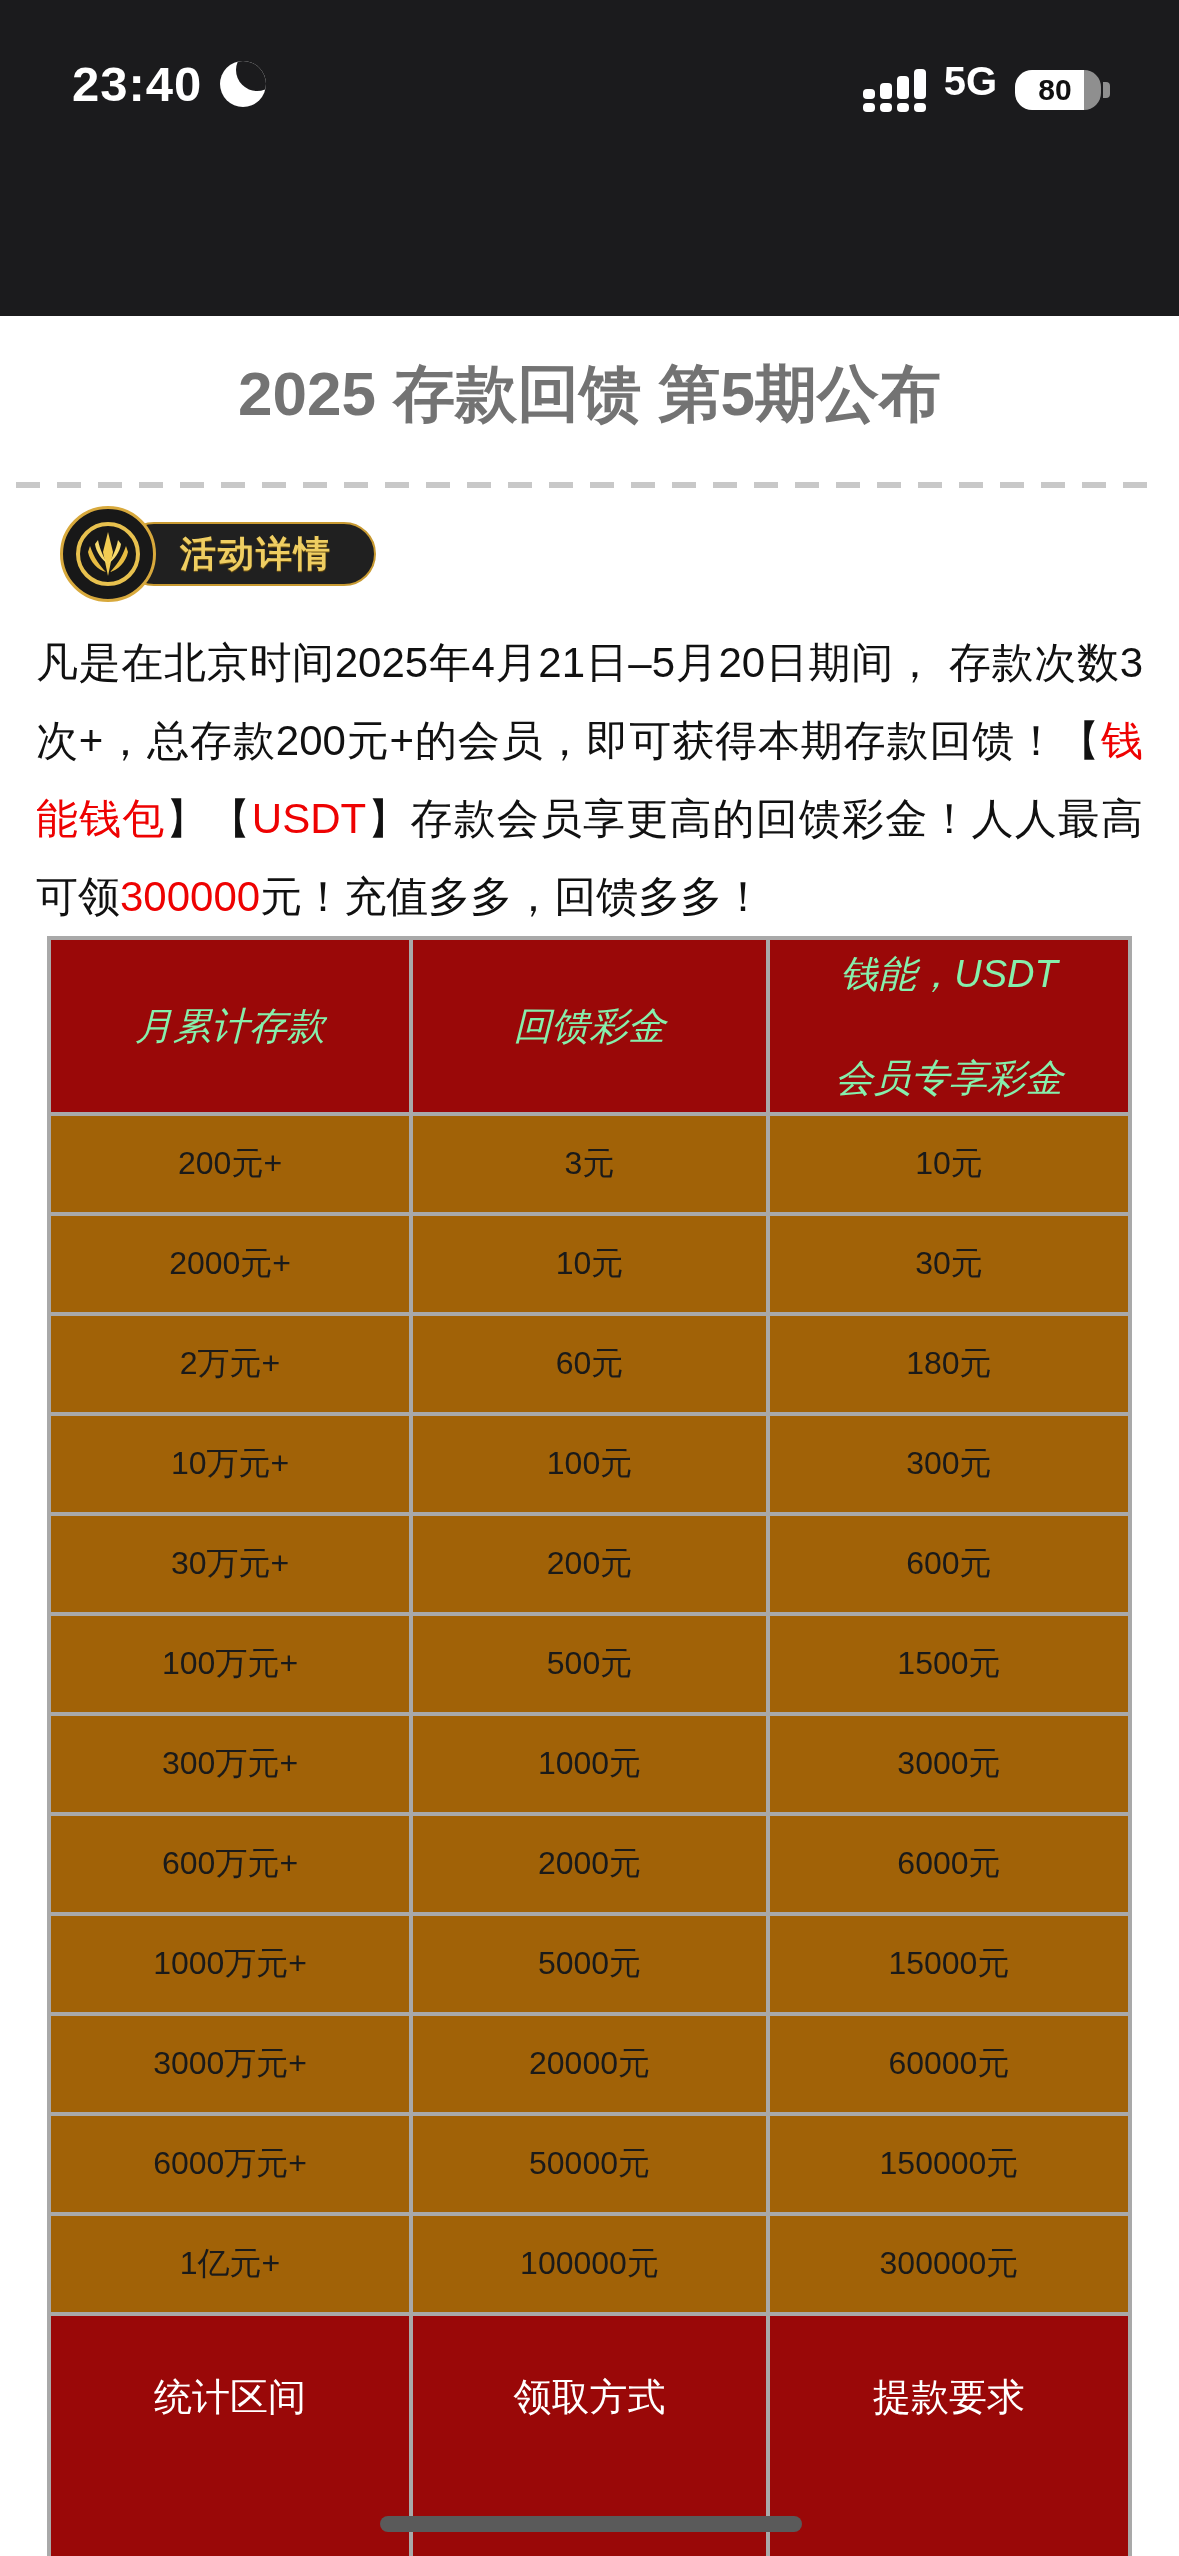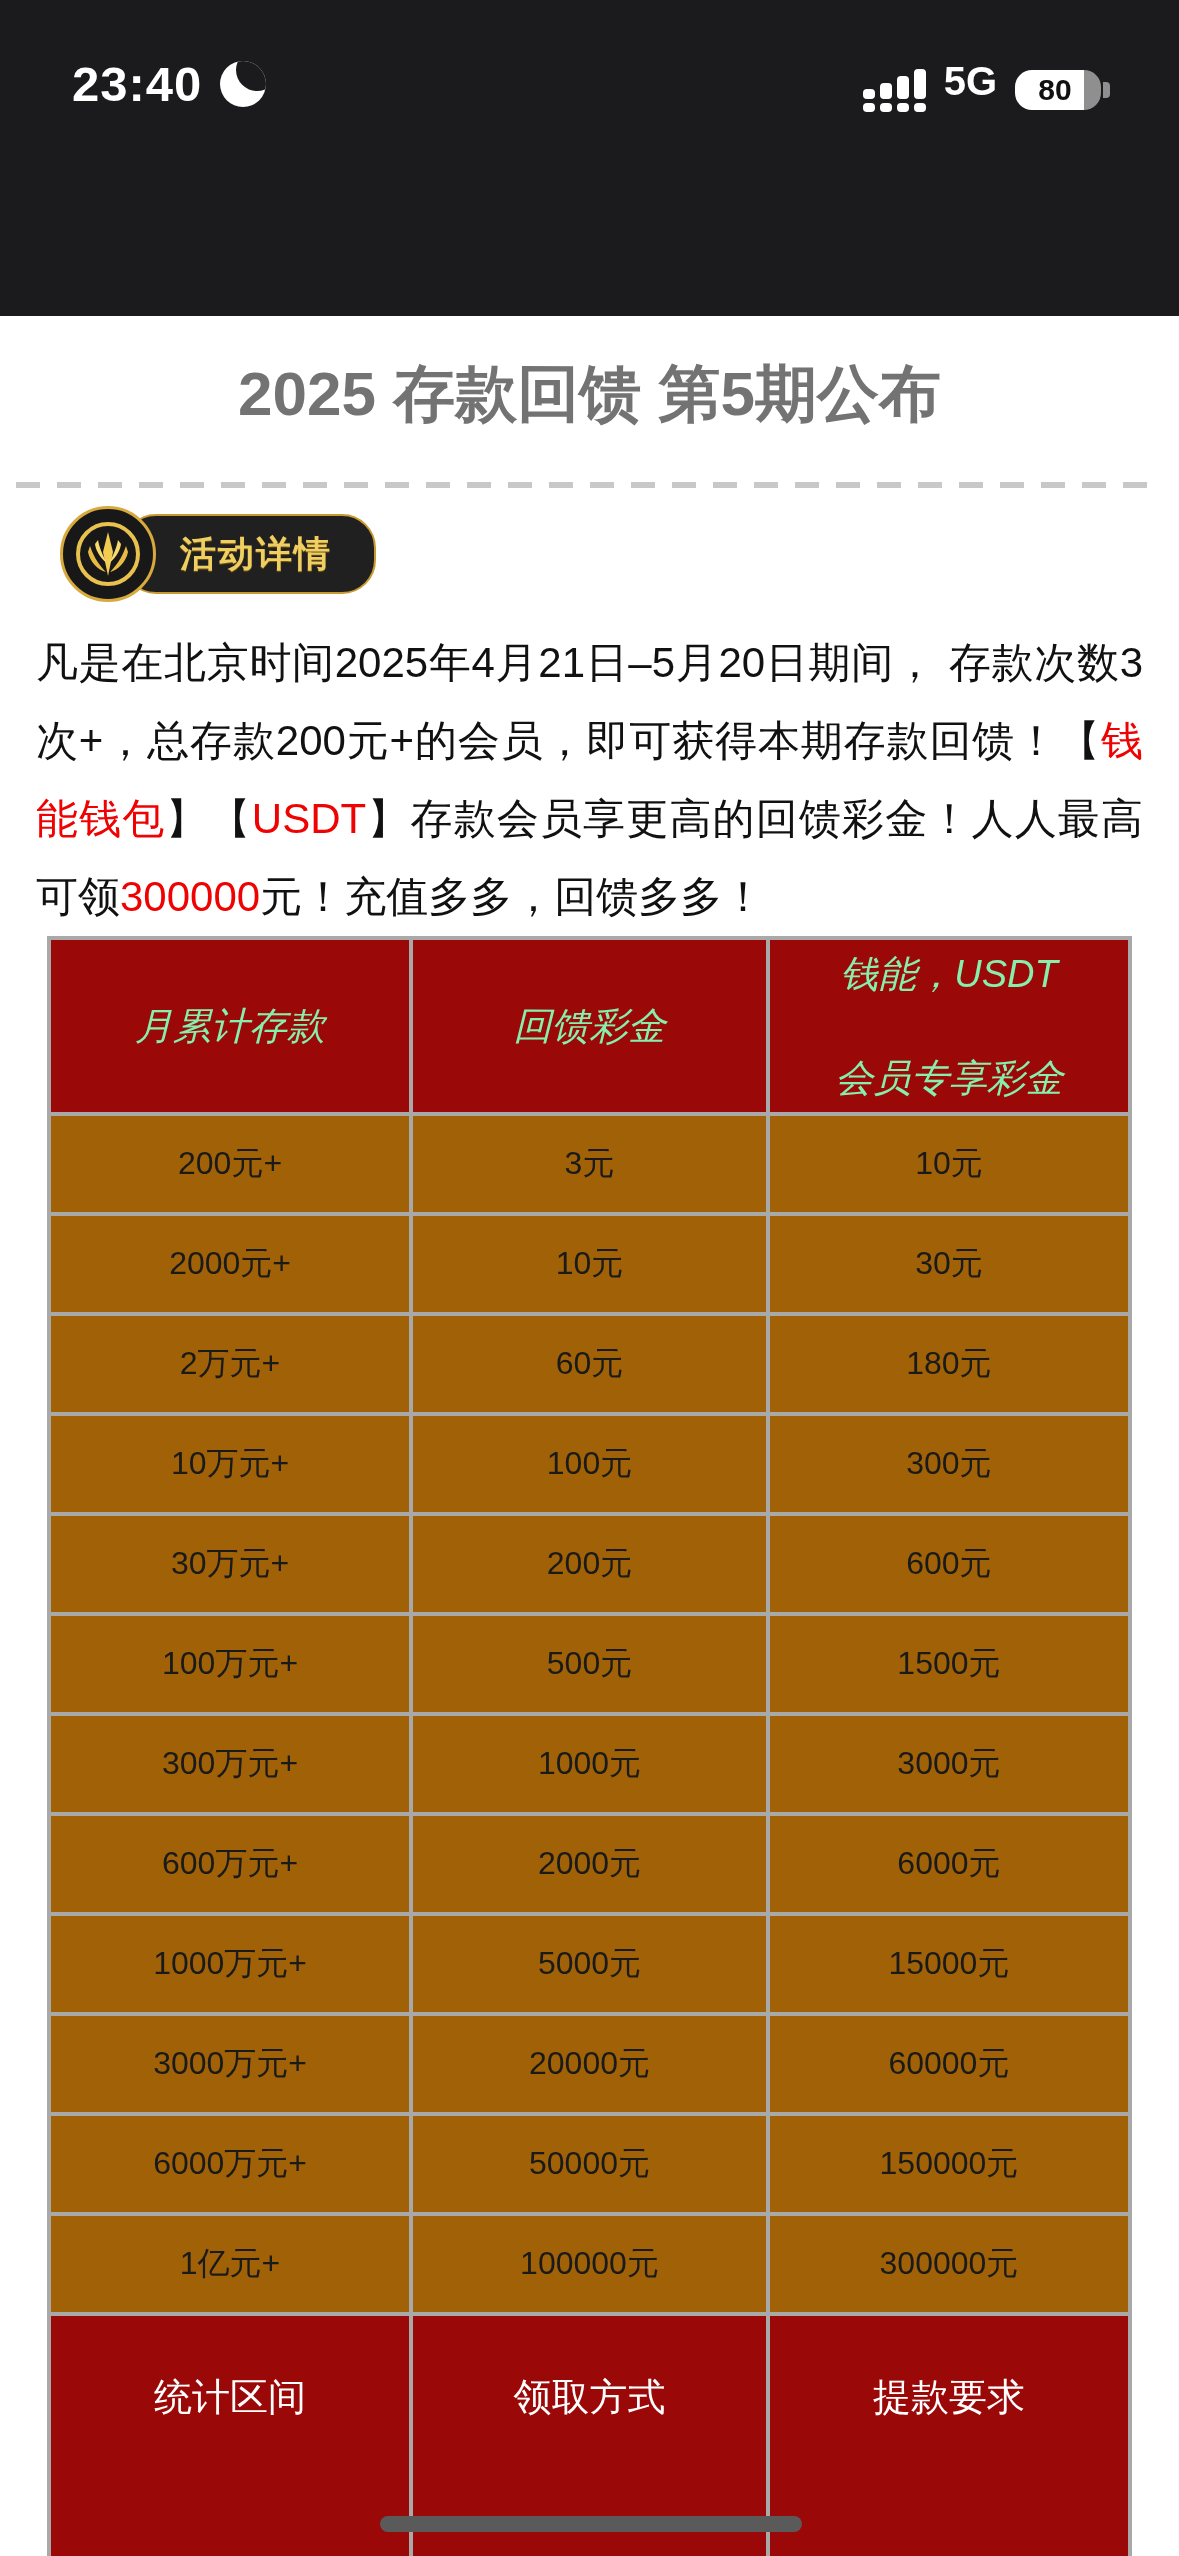--- a/index.html
+++ b/index.html
@@ -71,21 +71,21 @@
     margin:52px 16px 0 16px;height:6px;
     background:repeating-linear-gradient(90deg,#c8c8c8 0 24px,transparent 24px 41px);
   }
   .badge-row{margin:18px 0 0 60px;height:96px;display:flex;align-items:center;}
   .badge-circle{
     width:96px;height:96px;border-radius:50%;background:#181818;
     border:3px solid #d8a93c;z-index:2;flex:0 0 auto;
     display:flex;align-items:center;justify-content:center;
   }
   .badge-pill{
-    margin-left:-34px;height:80px;background:#202020;border:2px solid #c89a32;
+    margin-left:-34px;height:64px;background:#202020;border:2px solid #c89a32;
     border-radius:34px;display:flex;align-items:center;
     padding:0 42px 0 56px;z-index:1;
   }
   .badge-label{
     font-size:36px;font-weight:700;letter-spacing:2px;
     color:var(--gold);text-shadow:0 1px 1px #7a5a10;
   }
   .paragraph{
     margin:22px 36px 0 36px;font-size:42px;line-height:78px;color:#111;
     text-align:justify;

